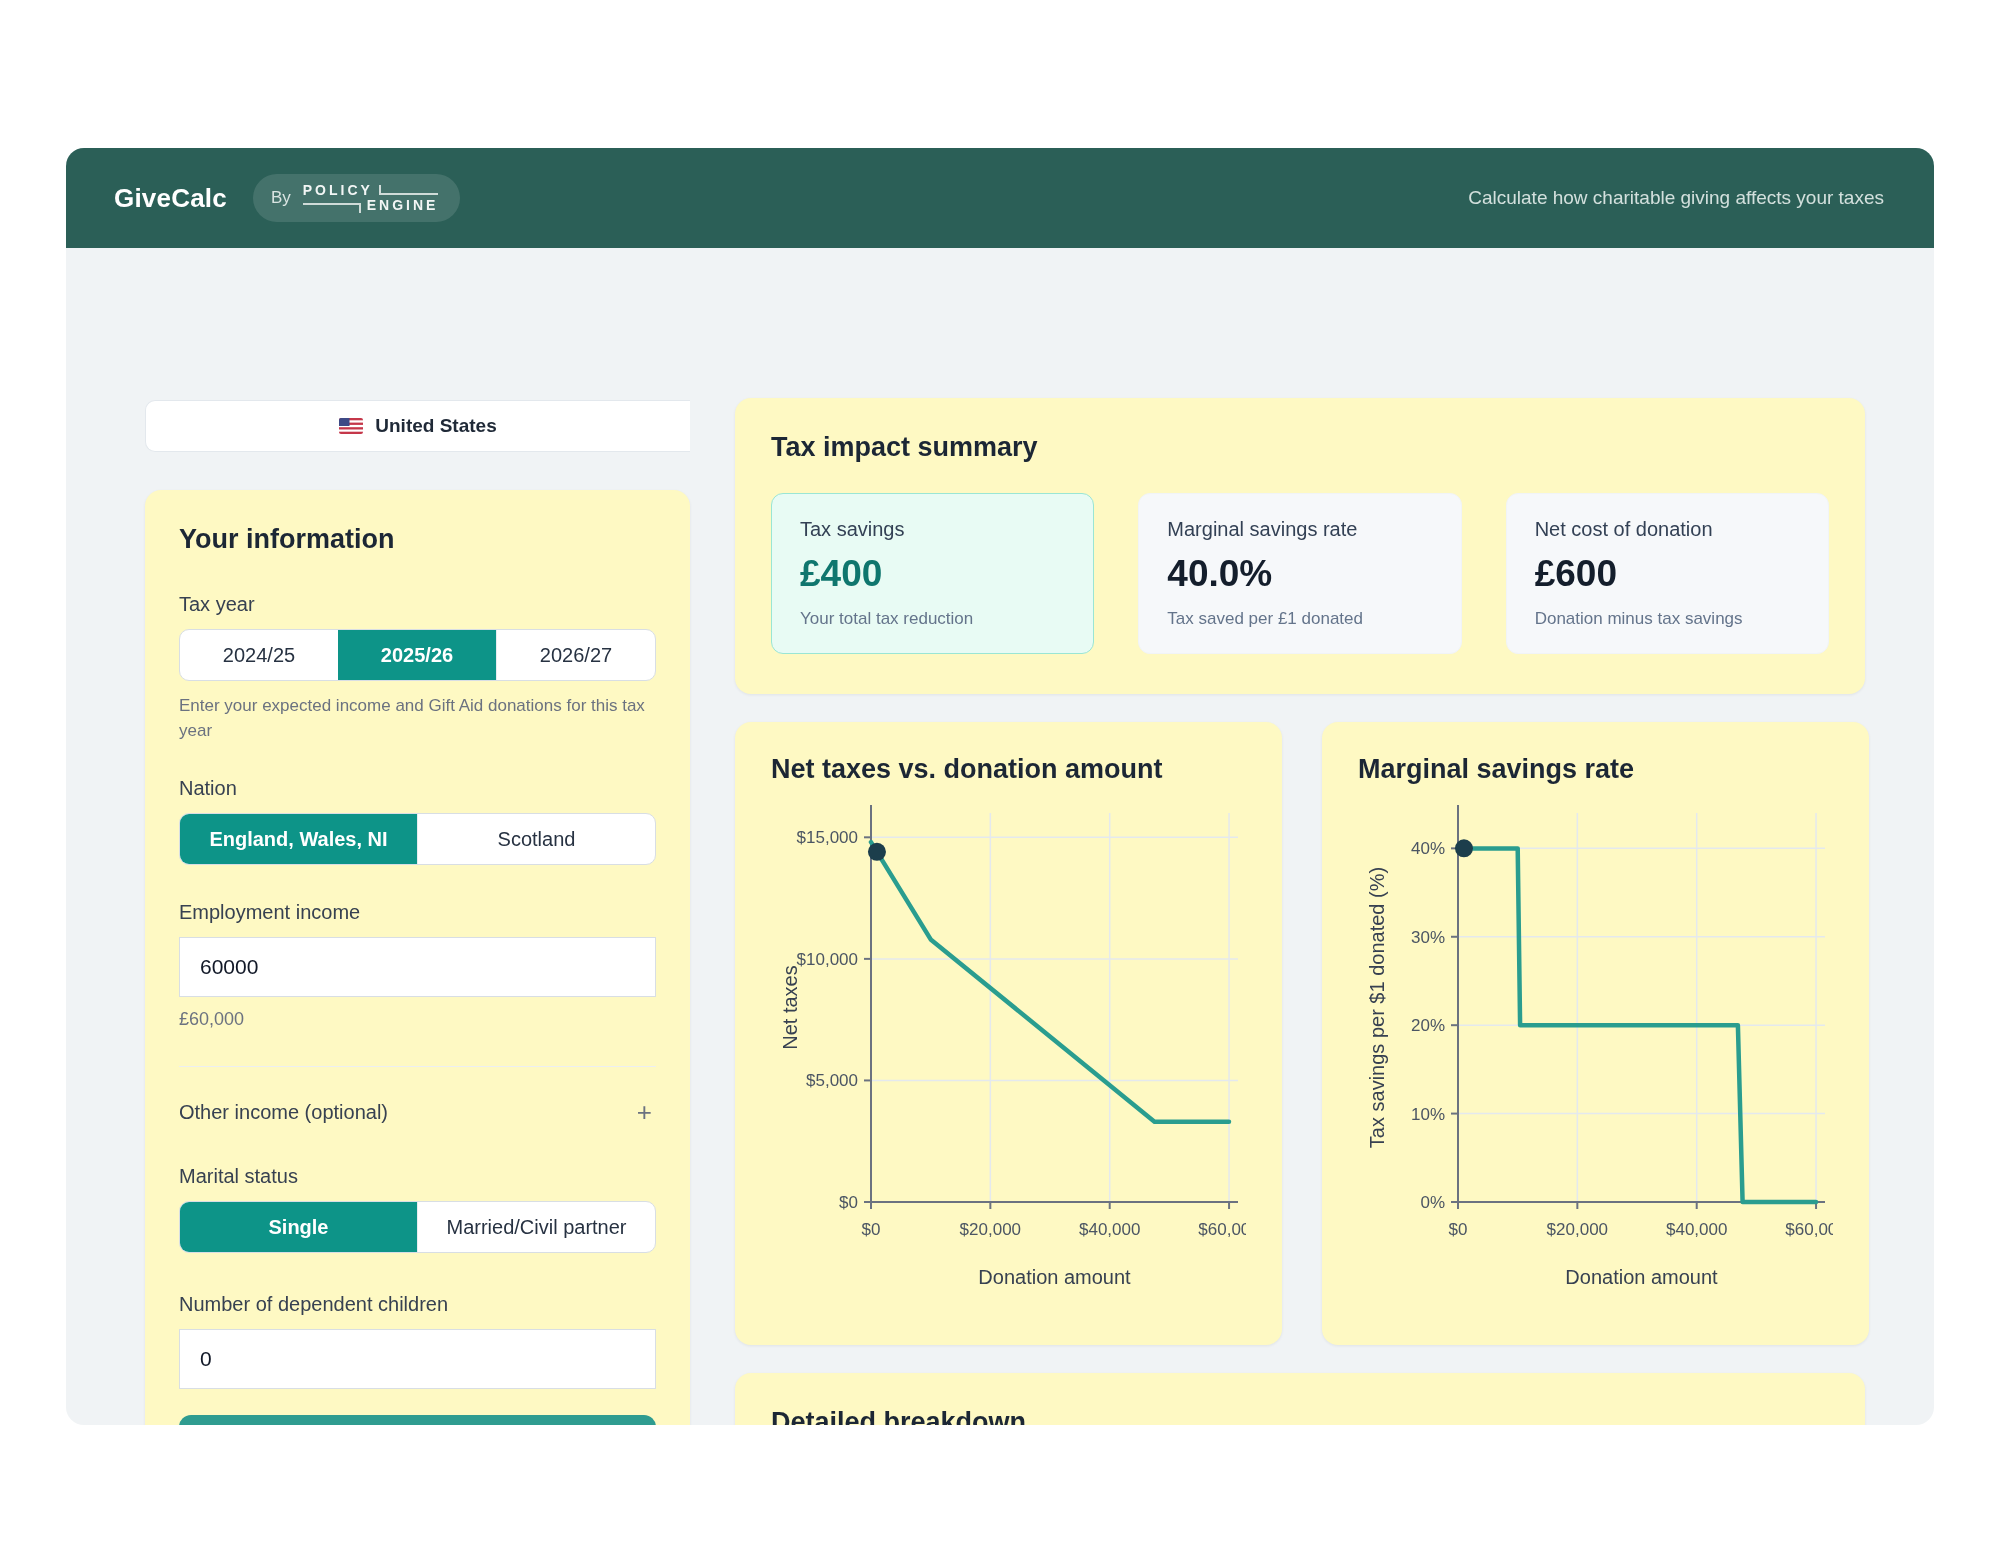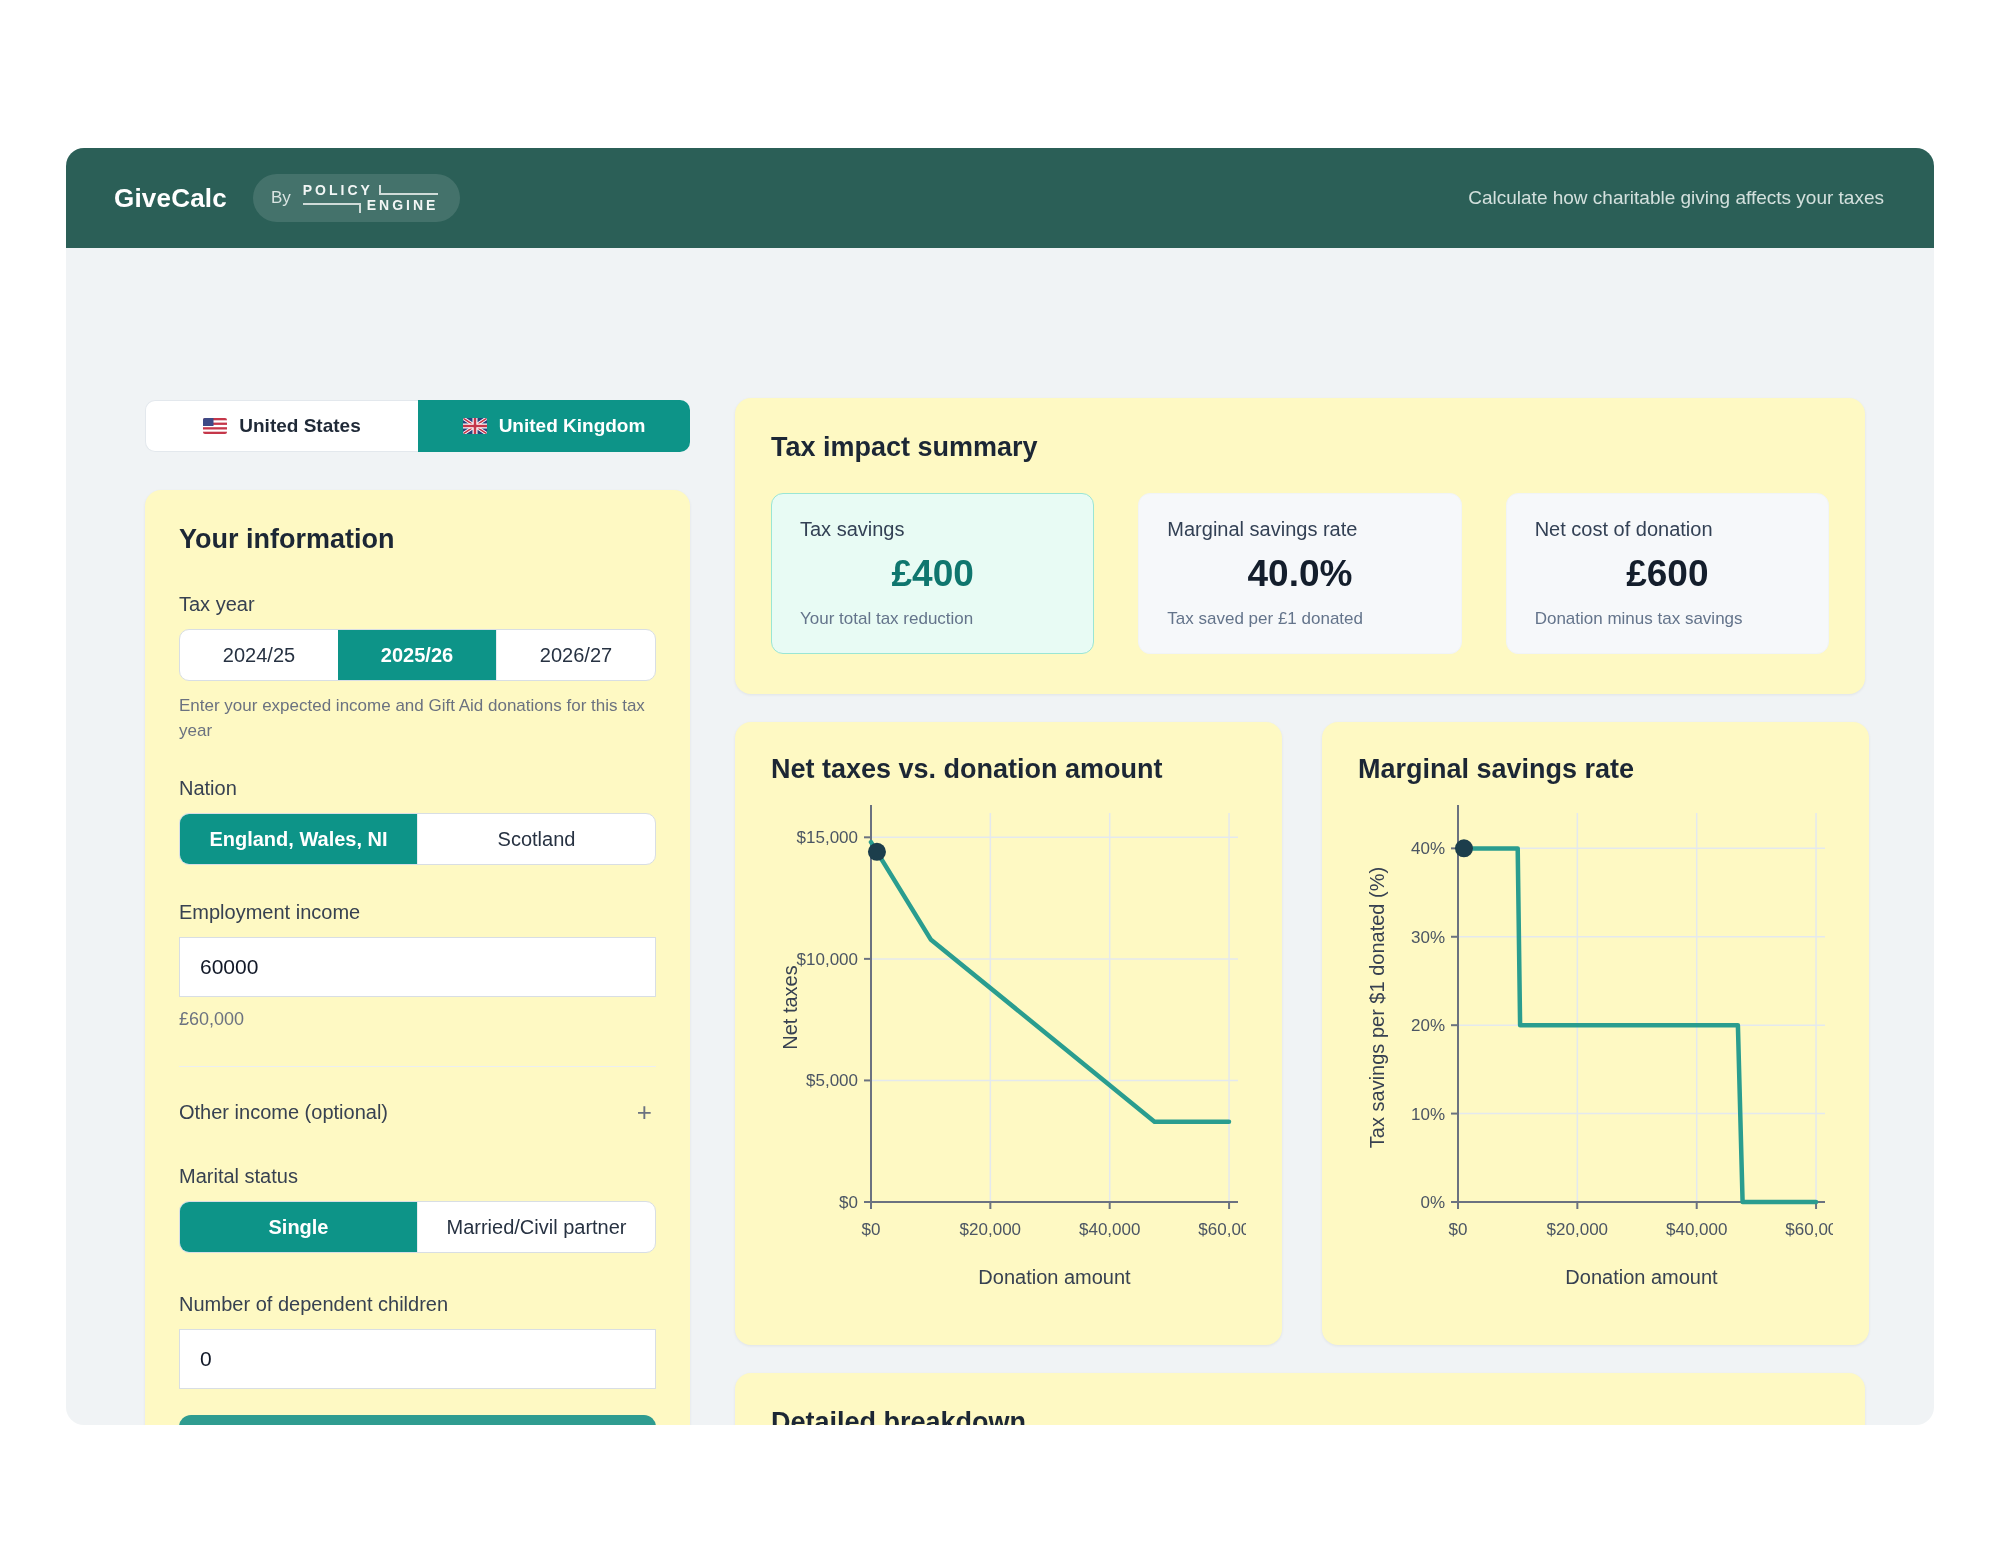--- a/index.html
+++ b/index.html
@@ -56,21 +56,21 @@
          background:var(--button,#2f9c90); color:#ffffff; font-family:inherit;
          font-size:22px; font-weight:700; cursor:pointer; }
 
   
   .sum-card { padding:34px 36px 40px; }
   .sum-card h2, .chart-card h2, .bd-card h2 { font-size:27px; font-weight:700; color:#1c2735; }
   .stats { display:flex; gap:44px; margin-top:30px; }
   .stat { flex:1; border-radius:12px; padding:24px 28px; background:#f6f8fa; border:1.5px solid #f1f4f6; }
   .stat.hl { background:var(--mint,#e8fbf4); border:1.5px solid var(--mint-border,#9ae6d4); }
   .stat .sl { font-size:20px; color:#334155; }
-  .stat .sv { font-size:37px; font-weight:700; color:#141e2c; margin:12px 0 14px;text-align:center; }
+  .stat .sv { font-size:37px; font-weight:700; color:#141e2c; margin:12px 0 14px; }
   .stat.hl .sv { color:var(--teal-text,#0f766e); }
   .stat .sc { font-size:17px; color:#64748b; }
 
   
   .charts { display:flex; gap:40px; margin-top:28px; }
   .chart-card { flex:1; height:623px; padding:32px 36px; }
   .chart-card svg { display:block; margin-top:10px; }
   .grid  { stroke:#e4e9ee; stroke-width:1.5; }
   .axis  { stroke:#6b7280; stroke-width:2; }
   .tickm { stroke:#6b7280; stroke-width:2; }
@@ -112,30 +112,20 @@
             <rect width="24" height="16" fill="#ffffff"></rect>
             <g fill="#c5374a">
               <rect y="0" width="24" height="2.3"></rect>
                 <rect y="4.6" width="24" height="2.3"></rect>
               <rect y="9.2" width="24" height="2.3"></rect>
                 <rect y="13.7" width="24" height="2.3"></rect>
             </g>
             <rect width="10.5" height="8" fill="#3e4a86"></rect>
           </svg>
           <span>United States</span>
-        </div>
-        <div class="ctab uk">
-          <svg class="flag" viewBox="0 0 24 16">
-            <rect width="24" height="16" fill="#29437c"></rect>
-            <path d="M0 0 L24 16 M24 0 L0 16" stroke="#ffffff" stroke-width="3.4"></path>
-            <path d="M0 0 L24 16 M24 0 L0 16" stroke="#c5374a" stroke-width="1.5"></path>
-            <path d="M12 0 V16 M0 8 H24" stroke="#ffffff" stroke-width="5"></path>
-            <path d="M12 0 V16 M0 8 H24" stroke="#c5374a" stroke-width="2.6"></path>
-          </svg>
-          <span>United Kingdom</span>
         </div>
       </div>
 
       <div class="card info-card">
         <h2>Your information</h2>
 
         <div class="flabel">Tax year</div>
         <div class="seg">
           <button>2024/25</button>
           <button class="on">2025/26</button>

